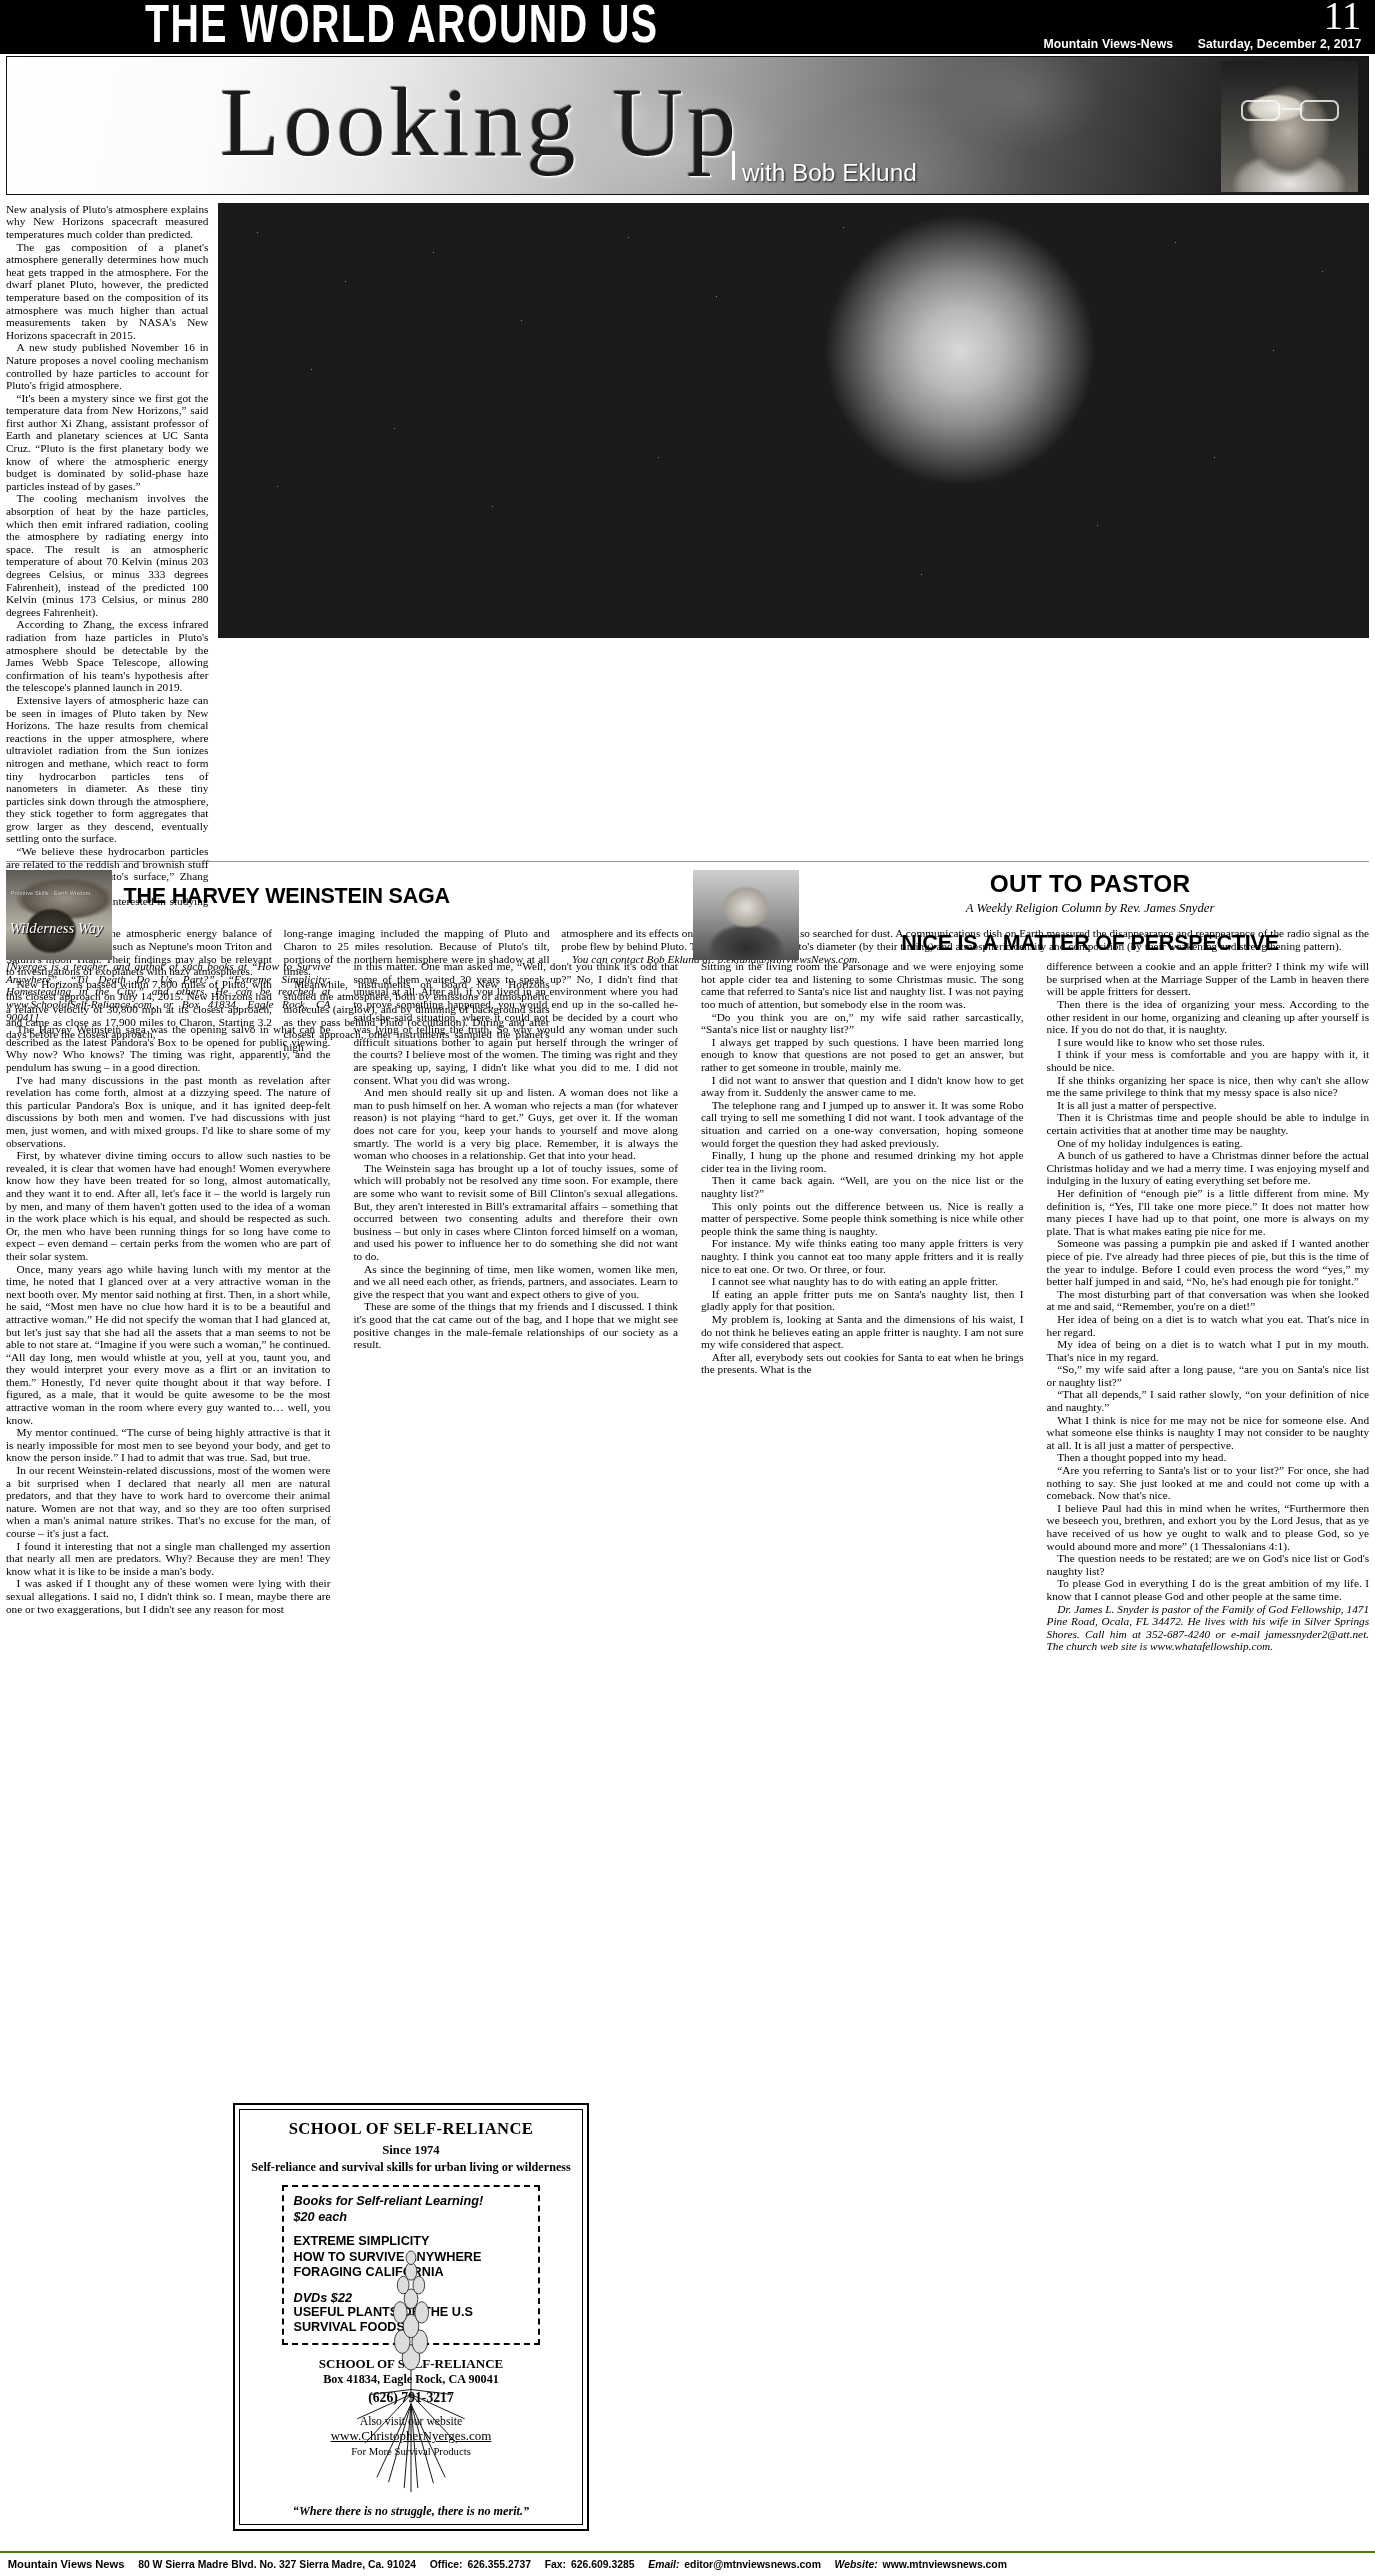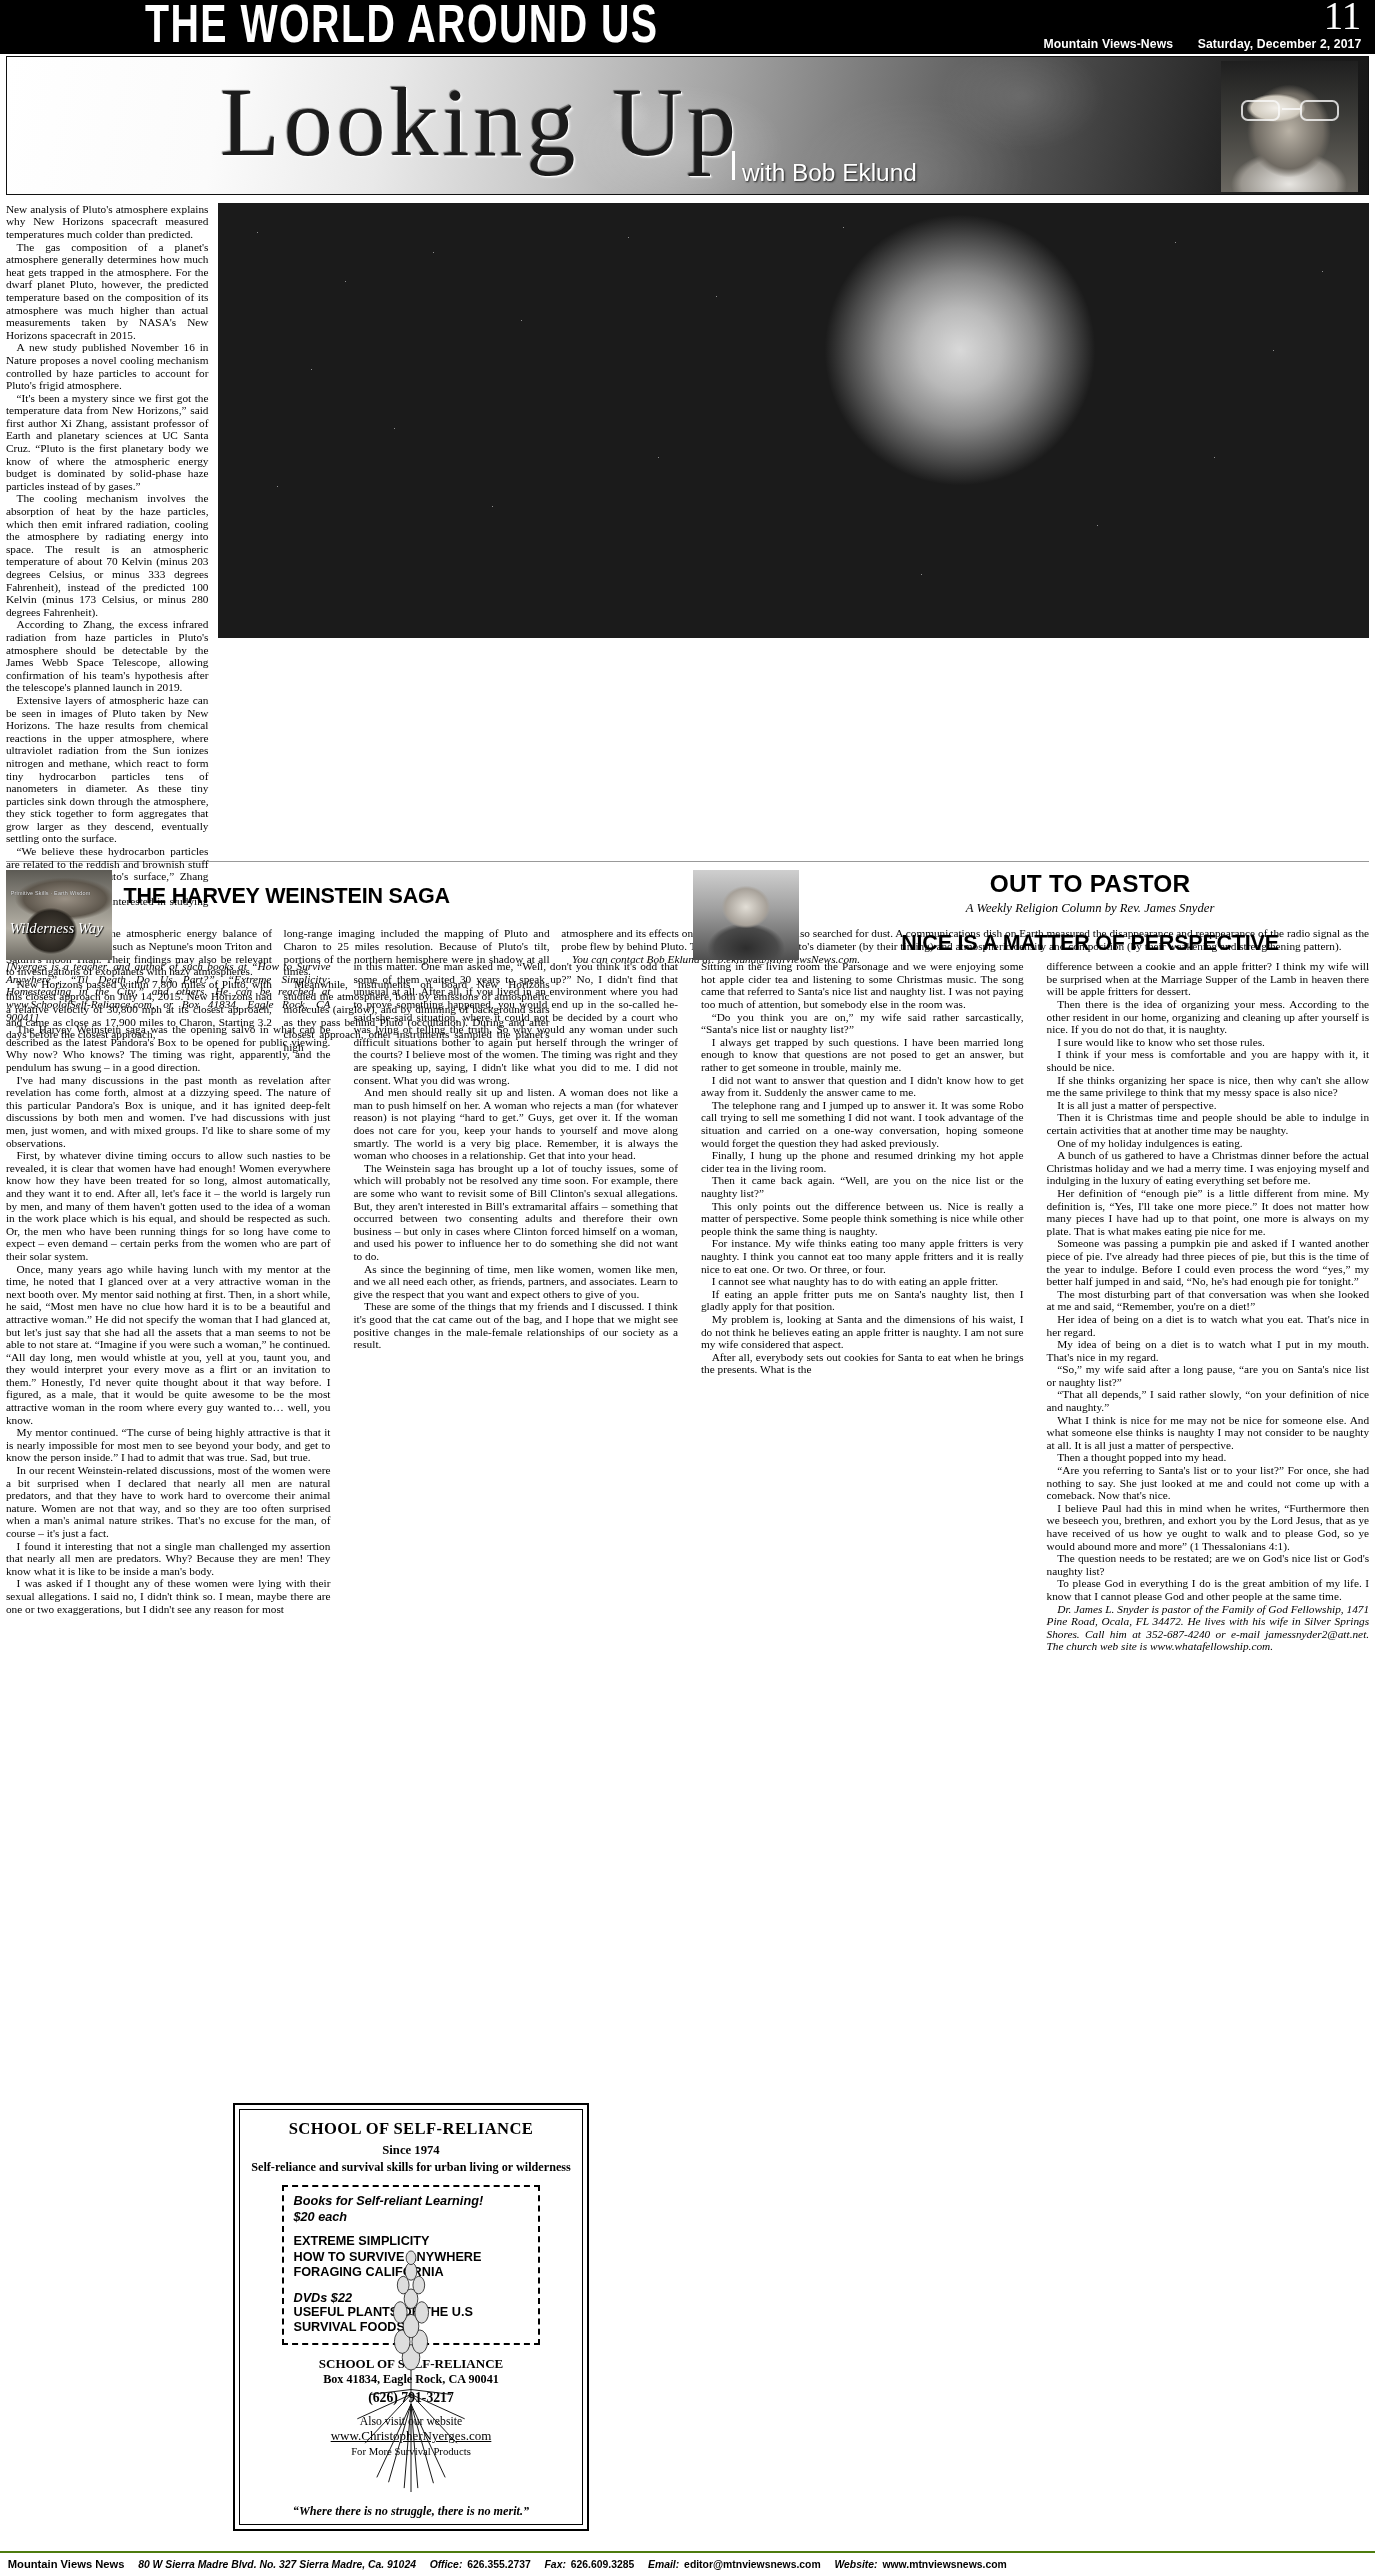--- a/index.html
+++ b/index.html
@@ -243,21 +243,21 @@
   .footer {
     position:absolute; left:0; right:0; bottom:0; height:25.4px;
     border-top:2px solid #4d7c0f;
     display:flex; align-items:center;
     font-family:"Liberation Sans", sans-serif;
     font-size:10.4px; font-weight:bold;
     padding:0 7.8px;
     background:#fff;
   }
   .footer .f-name { font-size:11.2px; }
-  .footer .f-rest { margin-left:13.7px; font-weight:bold;font-style:italic; }
+  .footer .f-rest { margin-left:13.7px; font-weight:bold; }
   .footer .f-ital { font-style:italic; }
 
   
   .lower-wrap { position:relative; }
   .lower-cols { display:flex; gap:23px; }
   .lc { width:332px; }
   .lc.w { width:330px; }
 </style>
 </head>
 <body>

